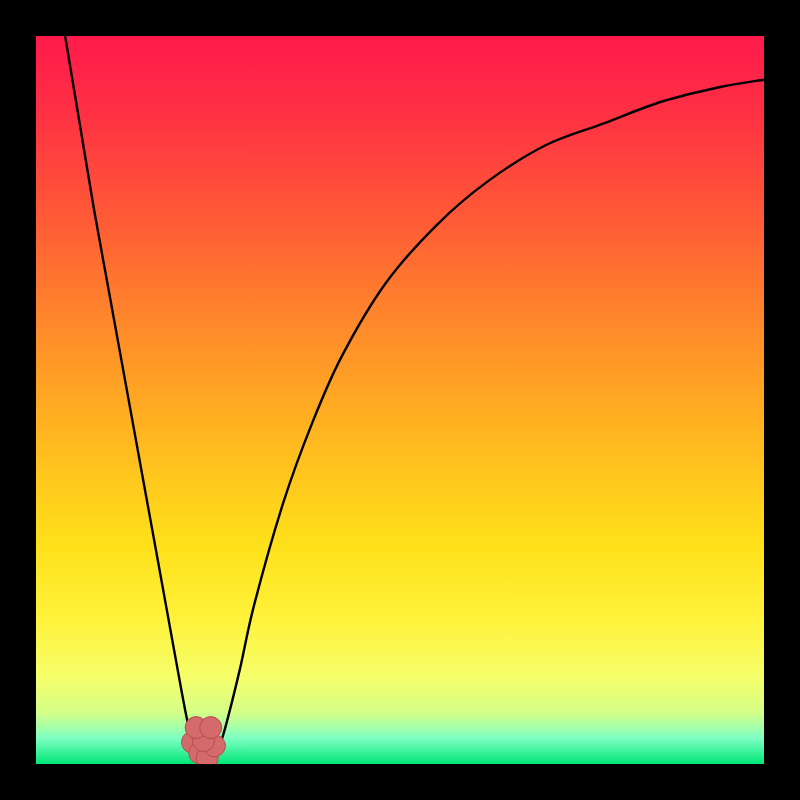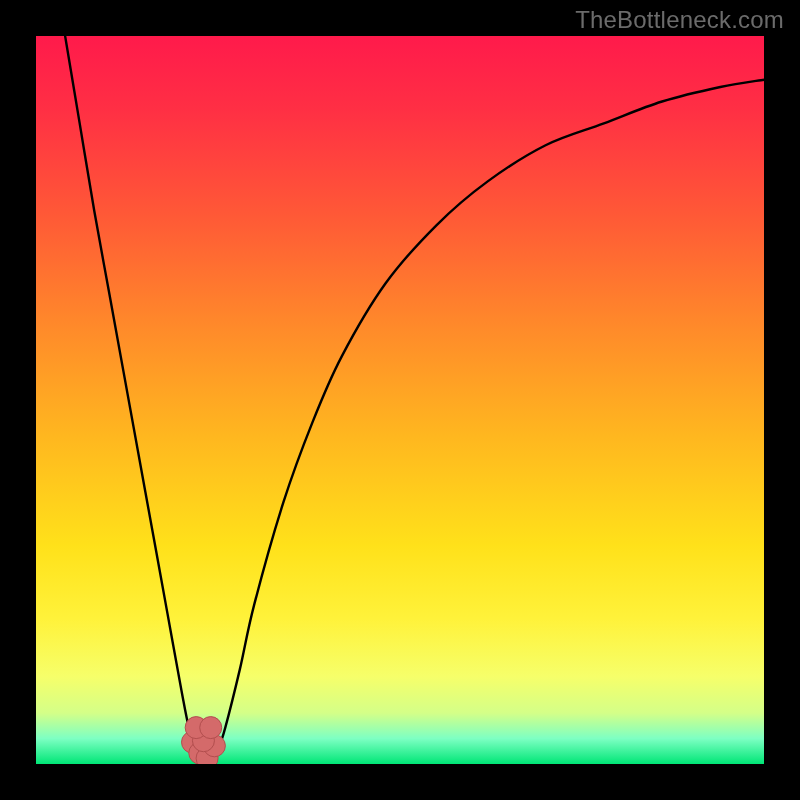--- a/index.html
+++ b/index.html
@@ -77,14 +77,13 @@
           <circle cx="163.8" cy="717.08" r="11" fill="#d46a6a" stroke="#b24e4e" stroke-width="1"></circle>
           <circle cx="171.07999999999998" cy="722.176" r="11" fill="#d46a6a" stroke="#b24e4e" stroke-width="1"></circle>
           <circle cx="178.35999999999999" cy="709.8" r="11" fill="#d46a6a" stroke="#b24e4e" stroke-width="1"></circle>
           <circle cx="167.44" cy="704.704" r="11" fill="#d46a6a" stroke="#b24e4e" stroke-width="1"></circle>
           <circle cx="160.16" cy="691.6" r="11" fill="#d46a6a" stroke="#b24e4e" stroke-width="1"></circle>
           <circle cx="174.72" cy="691.6" r="11" fill="#d46a6a" stroke="#b24e4e" stroke-width="1"></circle>
         </g>
     </svg>
   </div>
 
-  <div class="watermark">TheBottleneck.com</div>
 </div>
 
 </body></html>

